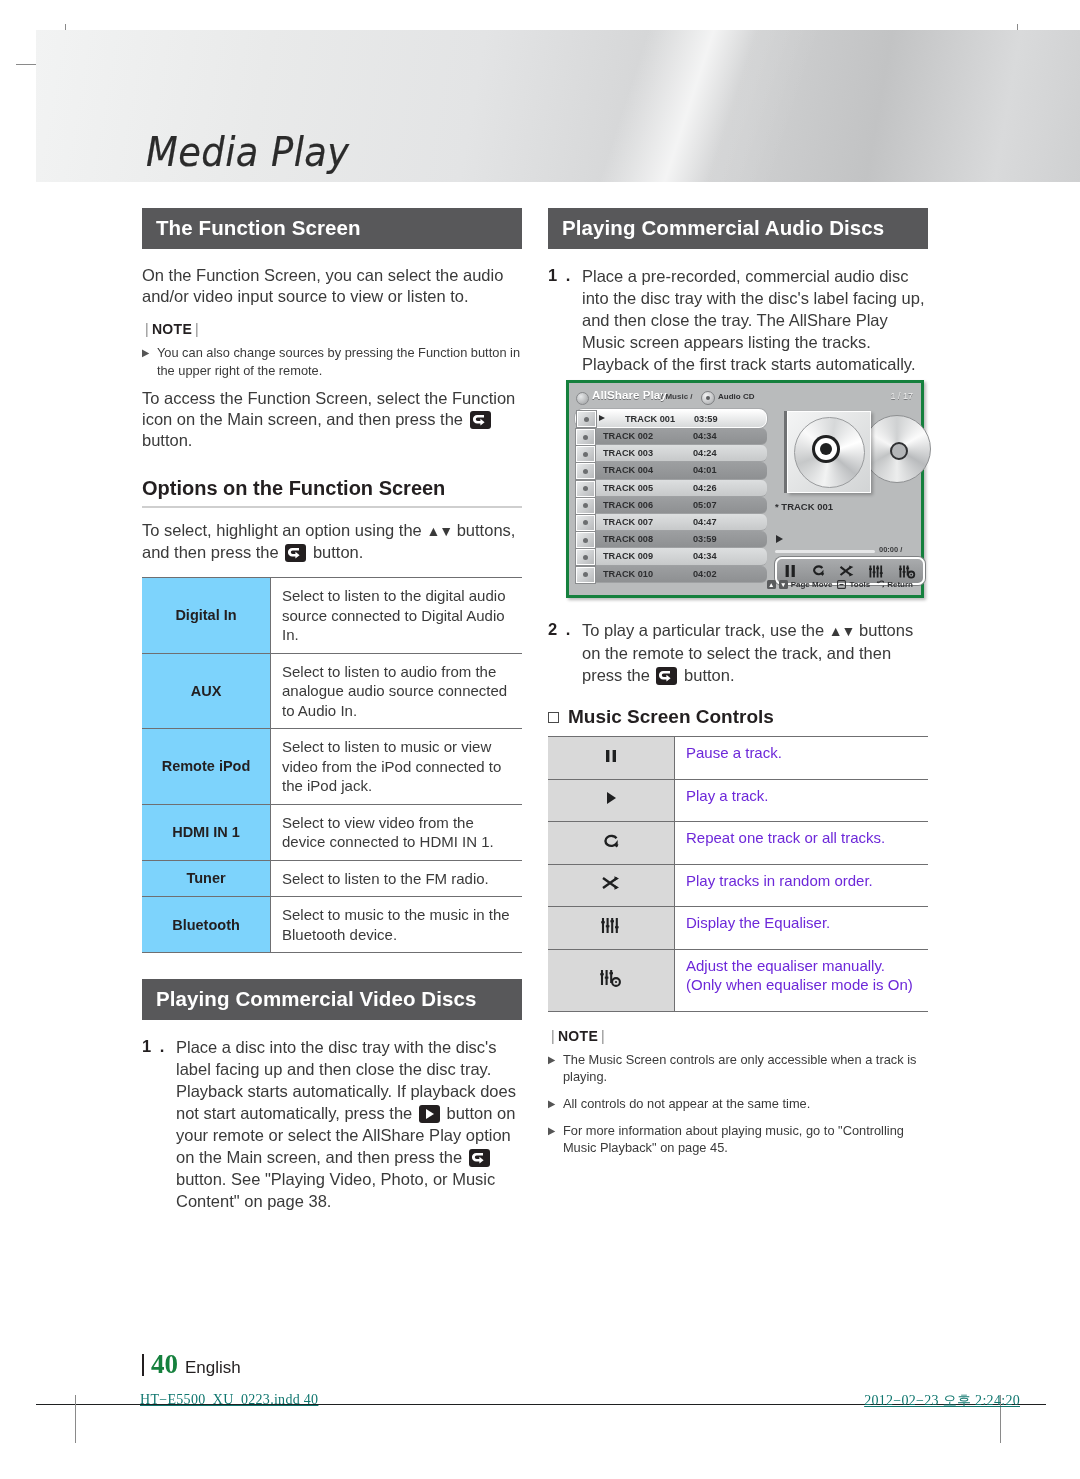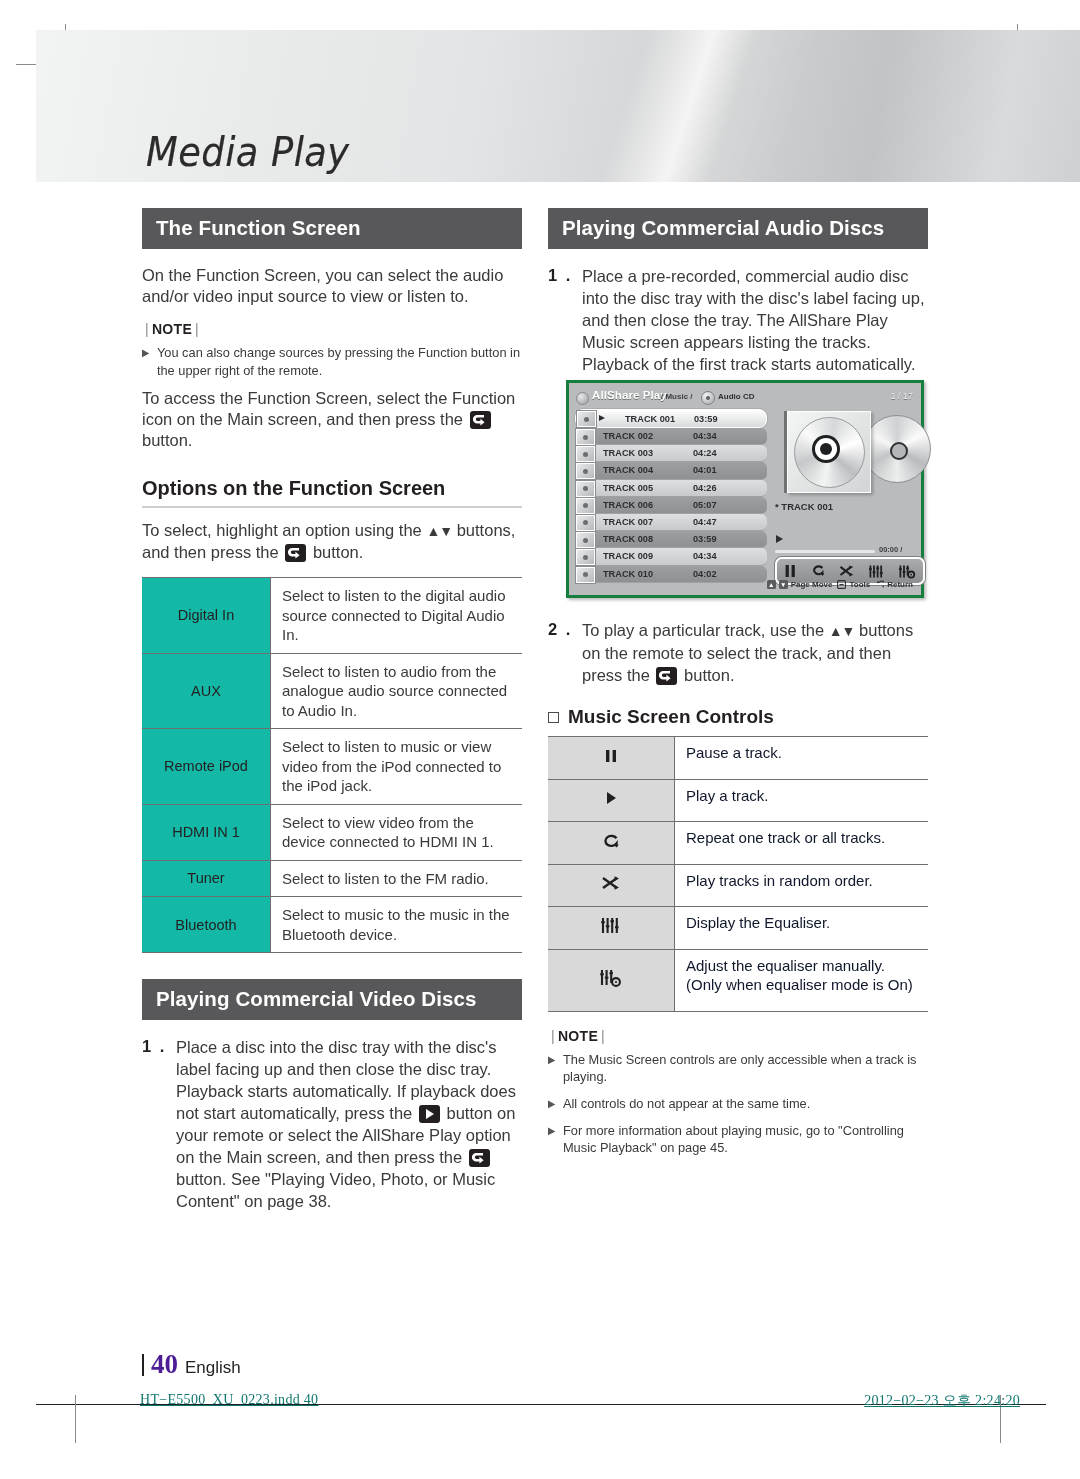--- a/index.html
+++ b/index.html
@@ -67,37 +67,37 @@
     transform-origin:left top;width:105%;}
 
   
   table.opt{border-collapse:collapse;width:100%;margin-top:6px;}
   table.opt td{
     border-top:1.5px solid #6f6f71;border-bottom:1.5px solid #6f6f71;
     vertical-align:middle;
     margin-top:18px;
   }
   table.opt td.k{
-    width:120px;background:#14b8a6;text-align:center;font-weight:normal;
+    width:120px;background:#7dd3fc;text-align:center;font-weight:bold;
     font-size:14.5px;padding:9px 4px;color:#231f20;
     border-right:1.5px solid #6f6f71;
   }
   table.opt td.v{
     padding:8px 6px 8px 11px;font-size:15px;line-height:19.5px;color:#3a3a3a;
   }
 
   table.ctrl{border-collapse:collapse;width:100%;margin-top:8px;}
   table.ctrl td{
     border-top:1.5px solid #6f6f71;border-bottom:1.5px solid #6f6f71;
   }
   table.ctrl td.k{
     width:118px;background:#d9d9d9;text-align:center;padding:6px 4px;
     border-right:1.5px solid #6f6f71;
   }
-  table.ctrl td.v{padding:6px 6px 16px 11px;font-size:15px;line-height:19.5px;color:#0f172a;}
+  table.ctrl td.v{padding:6px 6px 16px 11px;font-size:15px;line-height:19.5px;color:#6d28d9;}
 
   
   .step{display:flex;margin-bottom:4px;}
   .step .num{
     flex:0 0 34px;font-weight:bold;font-size:16.5px;color:#231f20;
     letter-spacing:2px;padding-top:1px;
   }
   .step .txt{font-size:16.5px;line-height:22px;color:#3a3a3a;}
 
   
@@ -230,21 +230,21 @@
   .kbtn{
     display:inline-block;width:9px;height:9px;background:#5a5c5e;color:#fff;
     font-size:6.5px;line-height:9px;text-align:center;border-radius:1.5px;
   }
 
   
   .pagenum{
     position:absolute;left:142px;top:1349px;display:flex;align-items:baseline;gap:7px;
   }
   .pagenum .bar{width:2px;height:22px;background:#231f20;align-self:center;}
-  .pagenum .n{font-family:"Liberation Serif",serif;font-weight:bold;font-size:27px;color:#4c1d95;}
+  .pagenum .n{font-family:"Liberation Serif",serif;font-weight:bold;font-size:27px;color:#15803d;}
   .pagenum .lang{font-size:17px;color:#231f20;}
 
   .foot-rule{position:absolute;left:36px;top:1404px;width:1010px;height:1px;background:#1f2021;}
   .foot-tick{position:absolute;width:1px;height:48px;background:#8a8a8a;top:1395px;}
   .foot{
     position:absolute;top:1392px;font-family:"Liberation Serif",serif;
     font-size:14px;color:#0f766e;letter-spacing:.3px;text-decoration:underline;
   }
   .foot.l{left:140px;}
   .foot.r{right:60px;}

